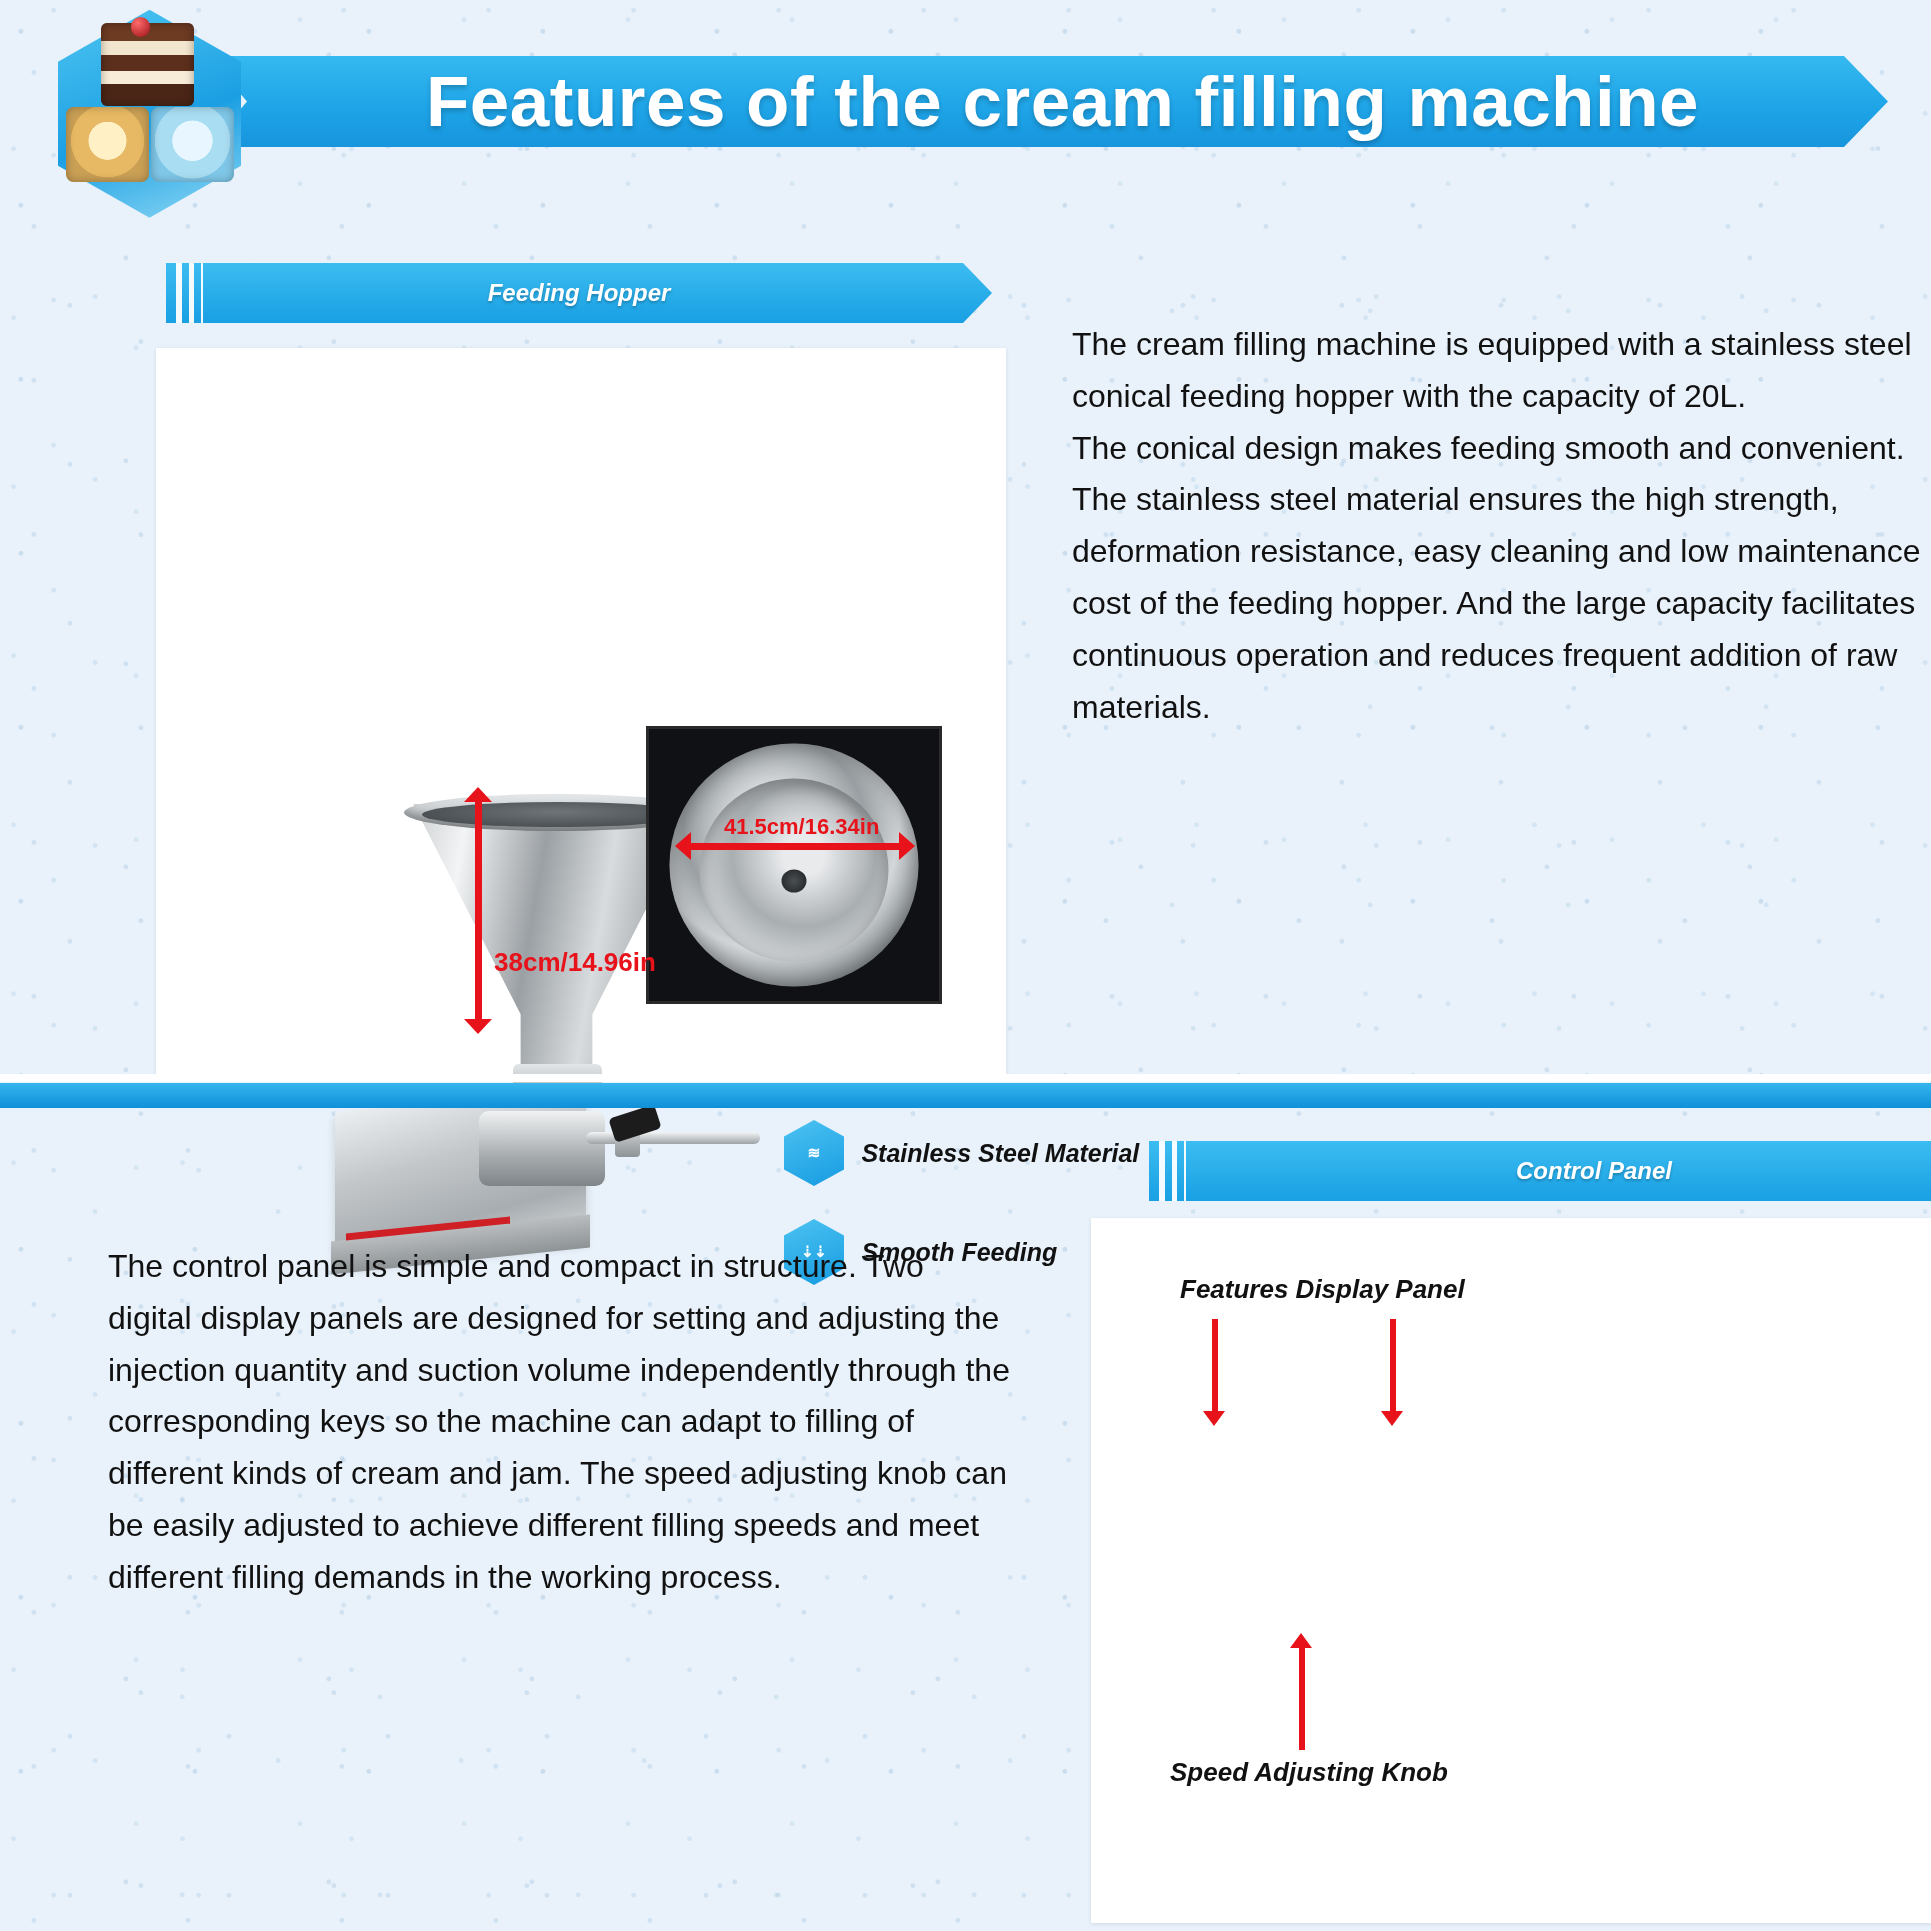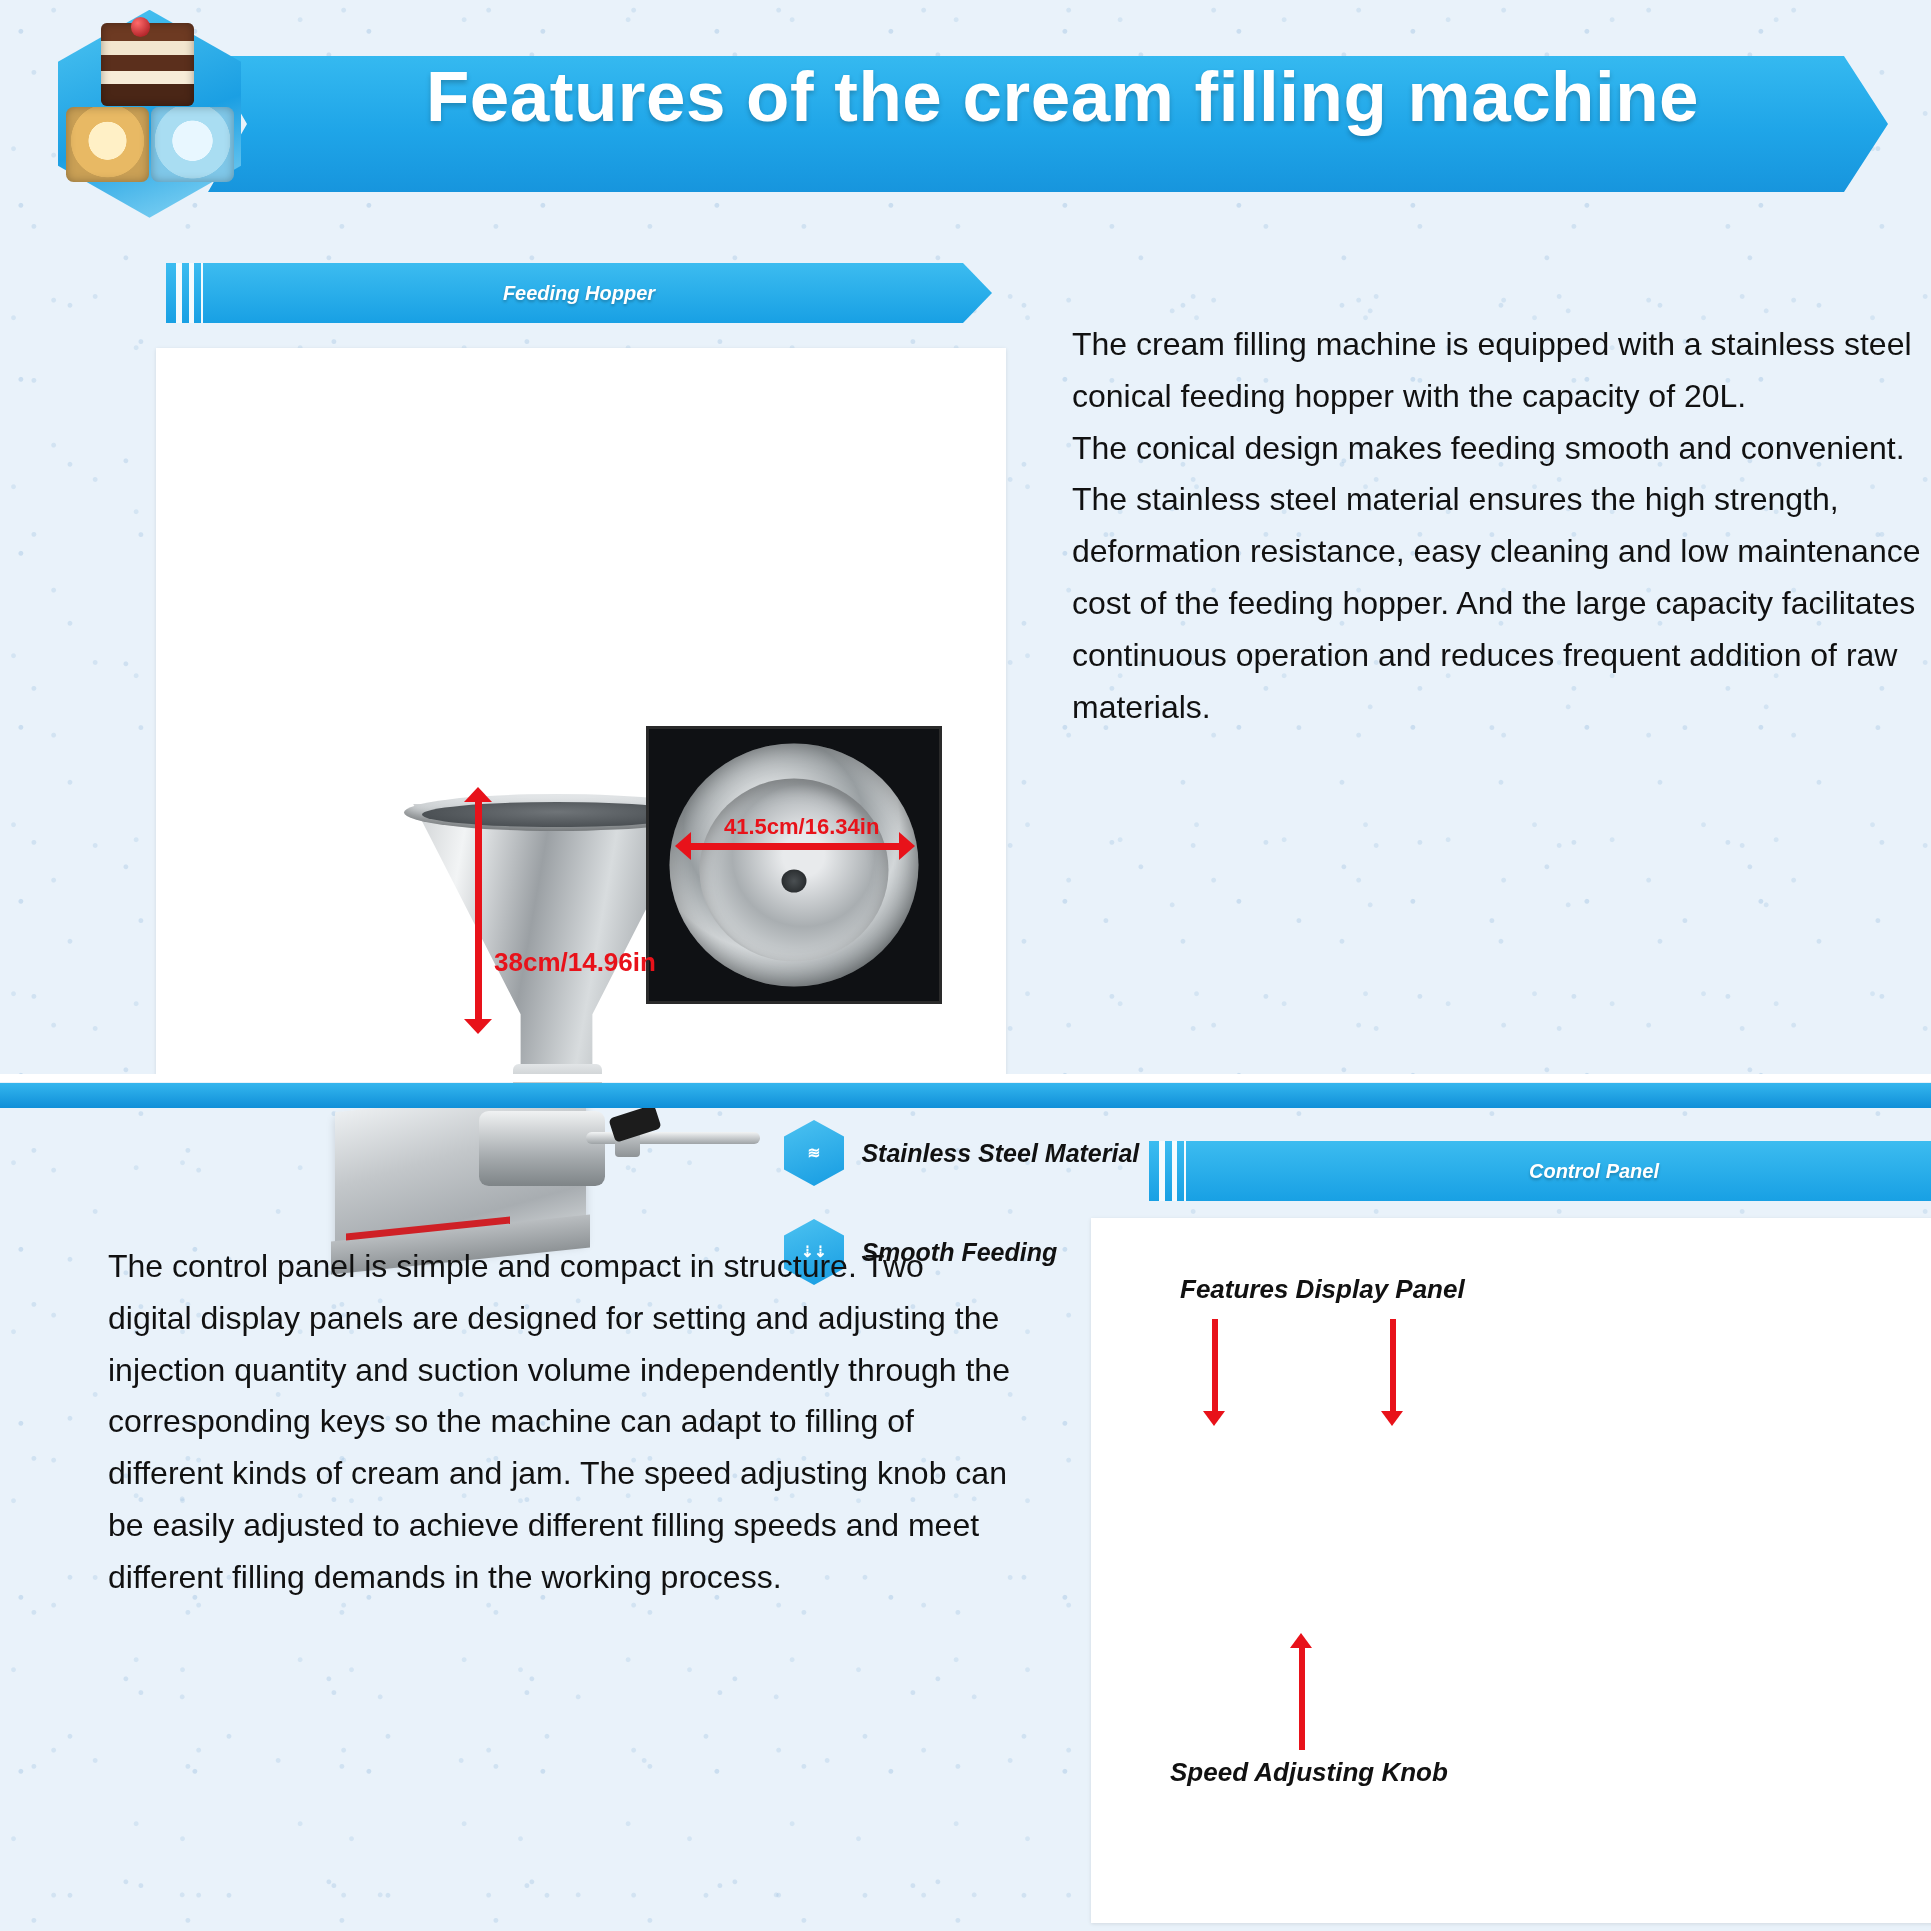--- a/index.html
+++ b/index.html
@@ -24,24 +24,24 @@
       radial-gradient(circle at 73% 77%, rgba(130,175,215,.26) 0 1.9px, transparent 2.9px),
       radial-gradient(circle at 8% 88%,  rgba(130,175,215,.20) 0 1.9px, transparent 2.9px),
       radial-gradient(circle at 44% 92%, rgba(130,175,215,.24) 0 1.9px, transparent 2.9px),
       radial-gradient(circle at 92% 57%, rgba(130,175,215,.22) 0 1.9px, transparent 2.9px);
     background-size:174px 174px,145px 145px,203px 203px,164px 164px,154px 154px,183px 183px,193px 193px,169px 169px,159px 159px,198px 198px;
     z-index:0;
   }
 
   
   .header-band{
-    position:absolute;left:208px;top:56px;width:1680px;height:136px;z-index:3;
+    position:absolute;left:208px;top:56px;width:1680px;height:91px;z-index:3;
     background:linear-gradient(180deg,#35b9f0 0%,#1fa5e8 55%,#1795dd 100%);
     clip-path:polygon(0 0, calc(100% - 44px) 0, 100% 50%, calc(100% - 44px) 100%, 0 100%, 39px 50%);
-    display:flex;align-items:flex-start;justify-content:center;
+    display:flex;align-items:center;justify-content:center;
   }
   .header-title{
     color:#fff;font-size:71px;font-weight:bold;letter-spacing:0.5px;
     text-shadow:0 2.9px 4.8px rgba(0,0,0,.22);
     padding-left:29px;
   }
   
   .logo-hex{
     position:absolute;left:58px;top:9.7px;width:183px;height:208px;z-index:5;
   }
@@ -78,21 +78,21 @@
     background:linear-gradient(180deg,#3cbcf0,#18a0e4);
     clip-path:polygon(0 0, calc(100% - 29px) 0, 100% 50%, calc(100% - 29px) 100%, 0 100%);
     display:flex;align-items:center;justify-content:center;
   }
   .banner .bars{
     position:absolute;left:9.7px;top:0;height:100%;width:27px;
     background:repeating-linear-gradient(90deg,#ffffff 0 5.8px, transparent 5.8px 12.6px);
     opacity:.95;
   }
   .banner-text{
-    color:#fff;font-size:20px;font-weight:bold;font-style:italic;
+    color:#fff;font-size:24px;font-weight:bold;font-style:italic;
     text-shadow:0 1.9px 2.9px rgba(0,0,0,.25);
   }
 
   .banner-hopper{left:166px;top:263px;width:826px;}
   .banner-control{left:1149px;top:1141px;width:826px;padding-left:32px;}
 
   
   .card{
     position:absolute;background:#fff;z-index:2;box-shadow:0 1px 3.9px rgba(0,0,0,.10);
   }

